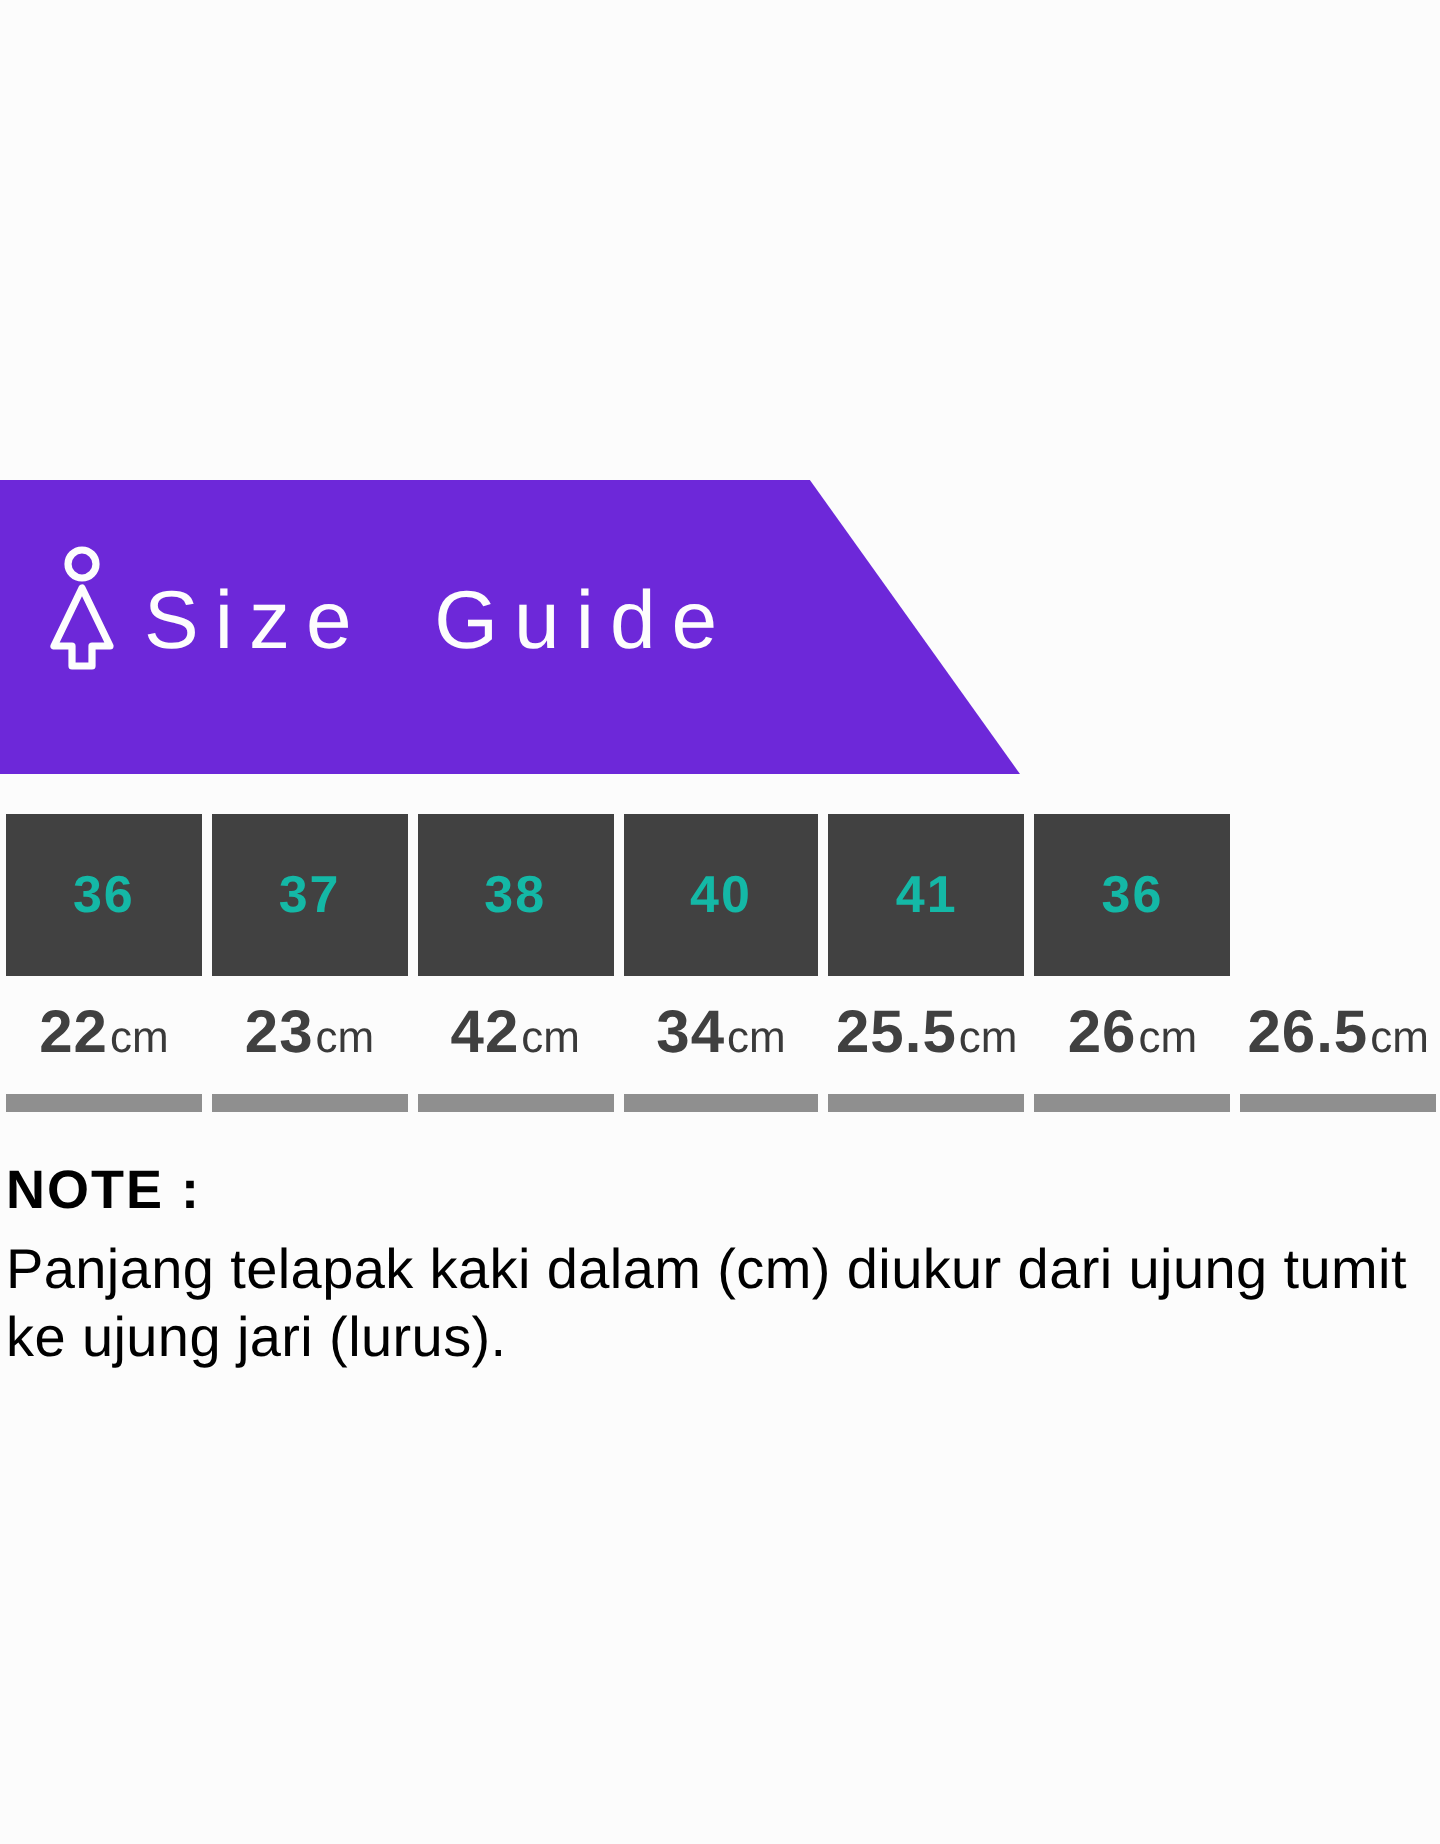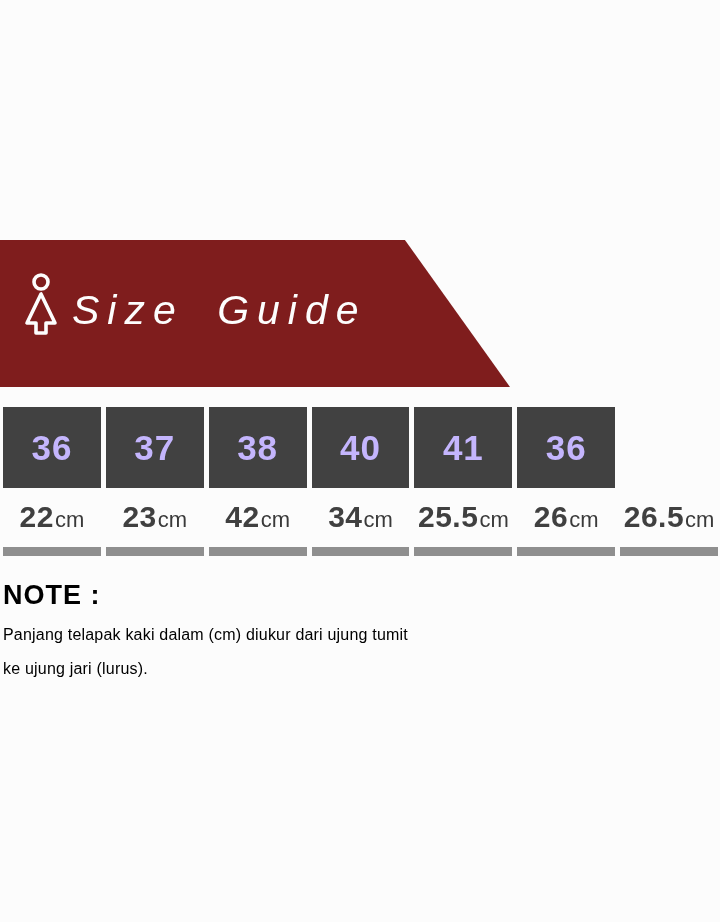--- a/index.html
+++ b/index.html
@@ -14,27 +14,26 @@
     font-family: "Liberation Sans", sans-serif;
   }
 
   
   .banner {
     position: absolute;
     top: 240px;
     left: 0;
     width: 510px;
     height: 147px;
-    background: #7f1d1d;
+    background: #6d28d9;
     clip-path: polygon(0 0, 79.4% 0, 100% 100%, 0 100%);
     display: flex;
     align-items: center;
     padding-left: 22px;
     padding-bottom: 6px;
-    font-style: italic;
   }
   .banner-icon {
     width: 38px;
     height: 78px;
     flex: 0 0 auto;
     margin-right: 12px;
   }
   .banner-title {
     color: #fdfdfd;
     font-size: 41px;
@@ -53,22 +52,22 @@
     grid-template-columns: repeat(7, 1fr);
     column-gap: 5px;
   }
   .sizes-row { top: 407px; }
   .size-cell {
     height: 81px;
     background: #414141;
     display: flex;
     align-items: center;
     justify-content: center;
-    color: #c4b5fd;
-    font-size: 35px;
+    color: #14b8a6;
+    font-size: 26px;
     font-weight: 700;
     letter-spacing: 1px;
   }
   .lengths-row { top: 494px; }
   .length-cell {
     height: 50px;
     display: flex;
     align-items: baseline;
     justify-content: center;
     padding-top: 6px;
@@ -96,21 +95,21 @@
     right: 8px;
     color: #000000;
   }
   .note-heading {
     font-size: 27px;
     font-weight: 700;
     letter-spacing: 1px;
     margin-bottom: 7px;
   }
   .note-line {
-    font-size: 16px;
+    font-size: 28px;
     font-weight: 400;
     line-height: 34px;
     letter-spacing: 0.2px;
     white-space: nowrap;
   }
 </style>
 </head>
 <body>
 
 <div class="canvas">

